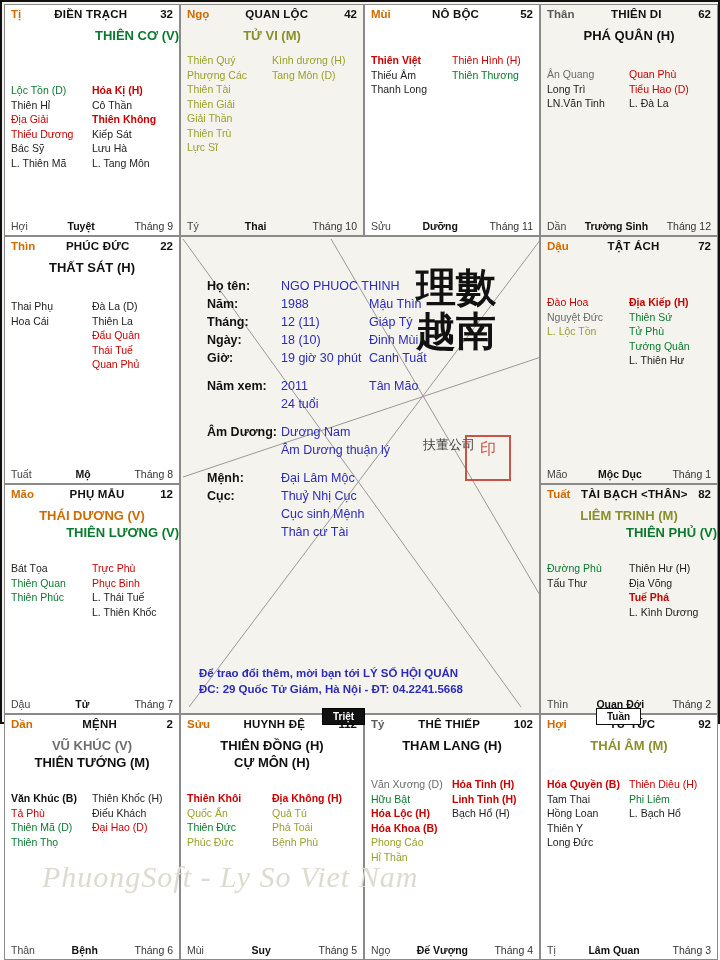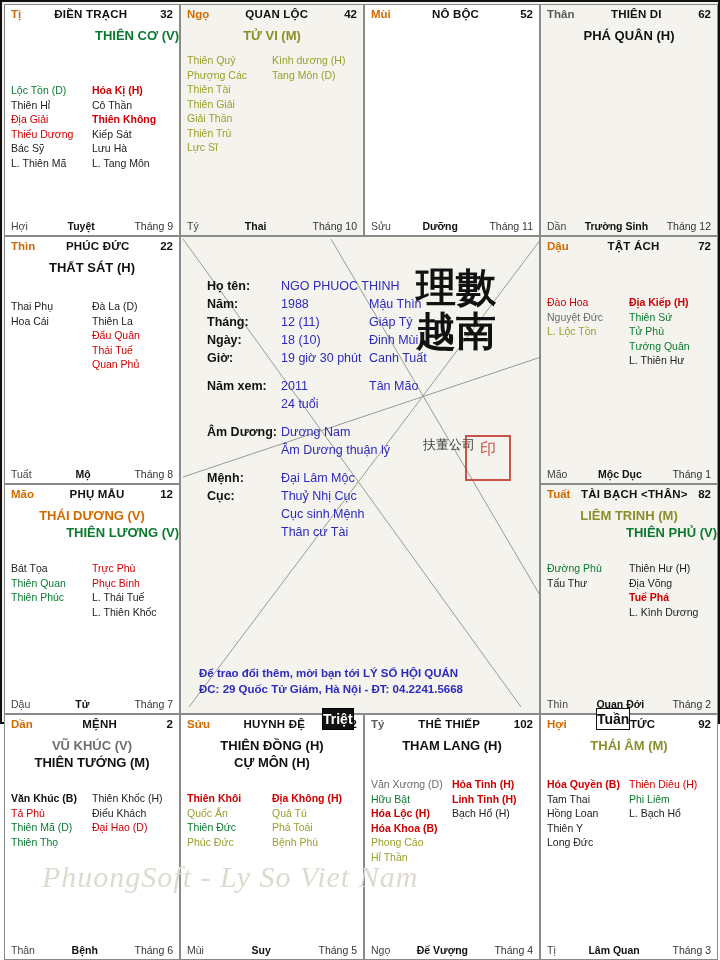--- a/index.html
+++ b/index.html
@@ -133,22 +133,22 @@
   }
   .footer-note{
     position:absolute;left:18px;bottom:16px;
     font-size:11.5px;color:#2b2bbb;font-weight:bold;
     line-height:16px;
   }
   
   .badge{
     position:absolute;
     background:#111;color:#fff;
-    font-size:14px;font-weight:bold;
-    padding:2px 0;
+    font-size:10px;font-weight:bold;
+    padding:2px 10px;
     border:1px solid #000;
     z-index:6;
   }
   #badge-triet{left:320px;top:706px;}
   #badge-tuan{left:594px;top:706px;background:#fff;color:#111;border:1px solid #111;}
   .watermark{
     position:absolute;left:40px;top:858px;
     font-size:30px;color:#dddacf;
     font-family:"Liberation Serif",serif;
     font-style:italic;
@@ -228,35 +228,58 @@
         <span class="right">Tháng 10</span>
       </div>
     </div>
 
     <div class="cell white">
       <div class="c-head">
         <span class="c-chi">Mùi</span>
         <span class="c-name">NÔ BỘC</span>
         <span class="c-num">52</span>
       </div>
+      <div class="c-cols" style="top:48px;">
+        <div class="col">
+          <div class="t-red t-bold">Thiên Việt</div>
+          <div class="t-dark">Thiếu Âm</div>
+          <div class="t-dark">Thanh Long</div>
+        </div>
+        <div class="col">
+          <div class="t-red">Thiên Hình (H)</div>
+          <div class="t-green">Thiên Thương</div>
+        </div>
+      </div>
       <div class="c-foot">
         <span class="left">Sửu</span>
         <span class="mid">Dưỡng</span>
         <span class="right">Tháng 11</span>
       </div>
     </div>
 
     <div class="cell">
       <div class="c-head">
         <span class="c-chi grey">Thân</span>
         <span class="c-name">THIÊN DI</span>
         <span class="c-num">62</span>
       </div>
       <div class="c-main">
         <div class="ms-black">PHÁ QUÂN (H)</div>
+      </div>
+      <div class="c-cols" style="top:62px;">
+        <div class="col">
+          <div class="t-grey">Ân Quang</div>
+          <div class="t-dark">Long Trì</div>
+          <div class="t-dark">LN.Văn Tinh</div>
+        </div>
+        <div class="col">
+          <div class="t-red">Quan Phù</div>
+          <div class="t-red">Tiểu Hao (D)</div>
+          <div class="t-dark">L. Đà La</div>
+        </div>
       </div>
       <div class="c-foot">
         <span class="left">Dần</span>
         <span class="mid">Trường Sinh</span>
         <span class="right">Tháng 12</span>
       </div>
     </div>
 
     <div class="cell white">
       <div class="c-head">

